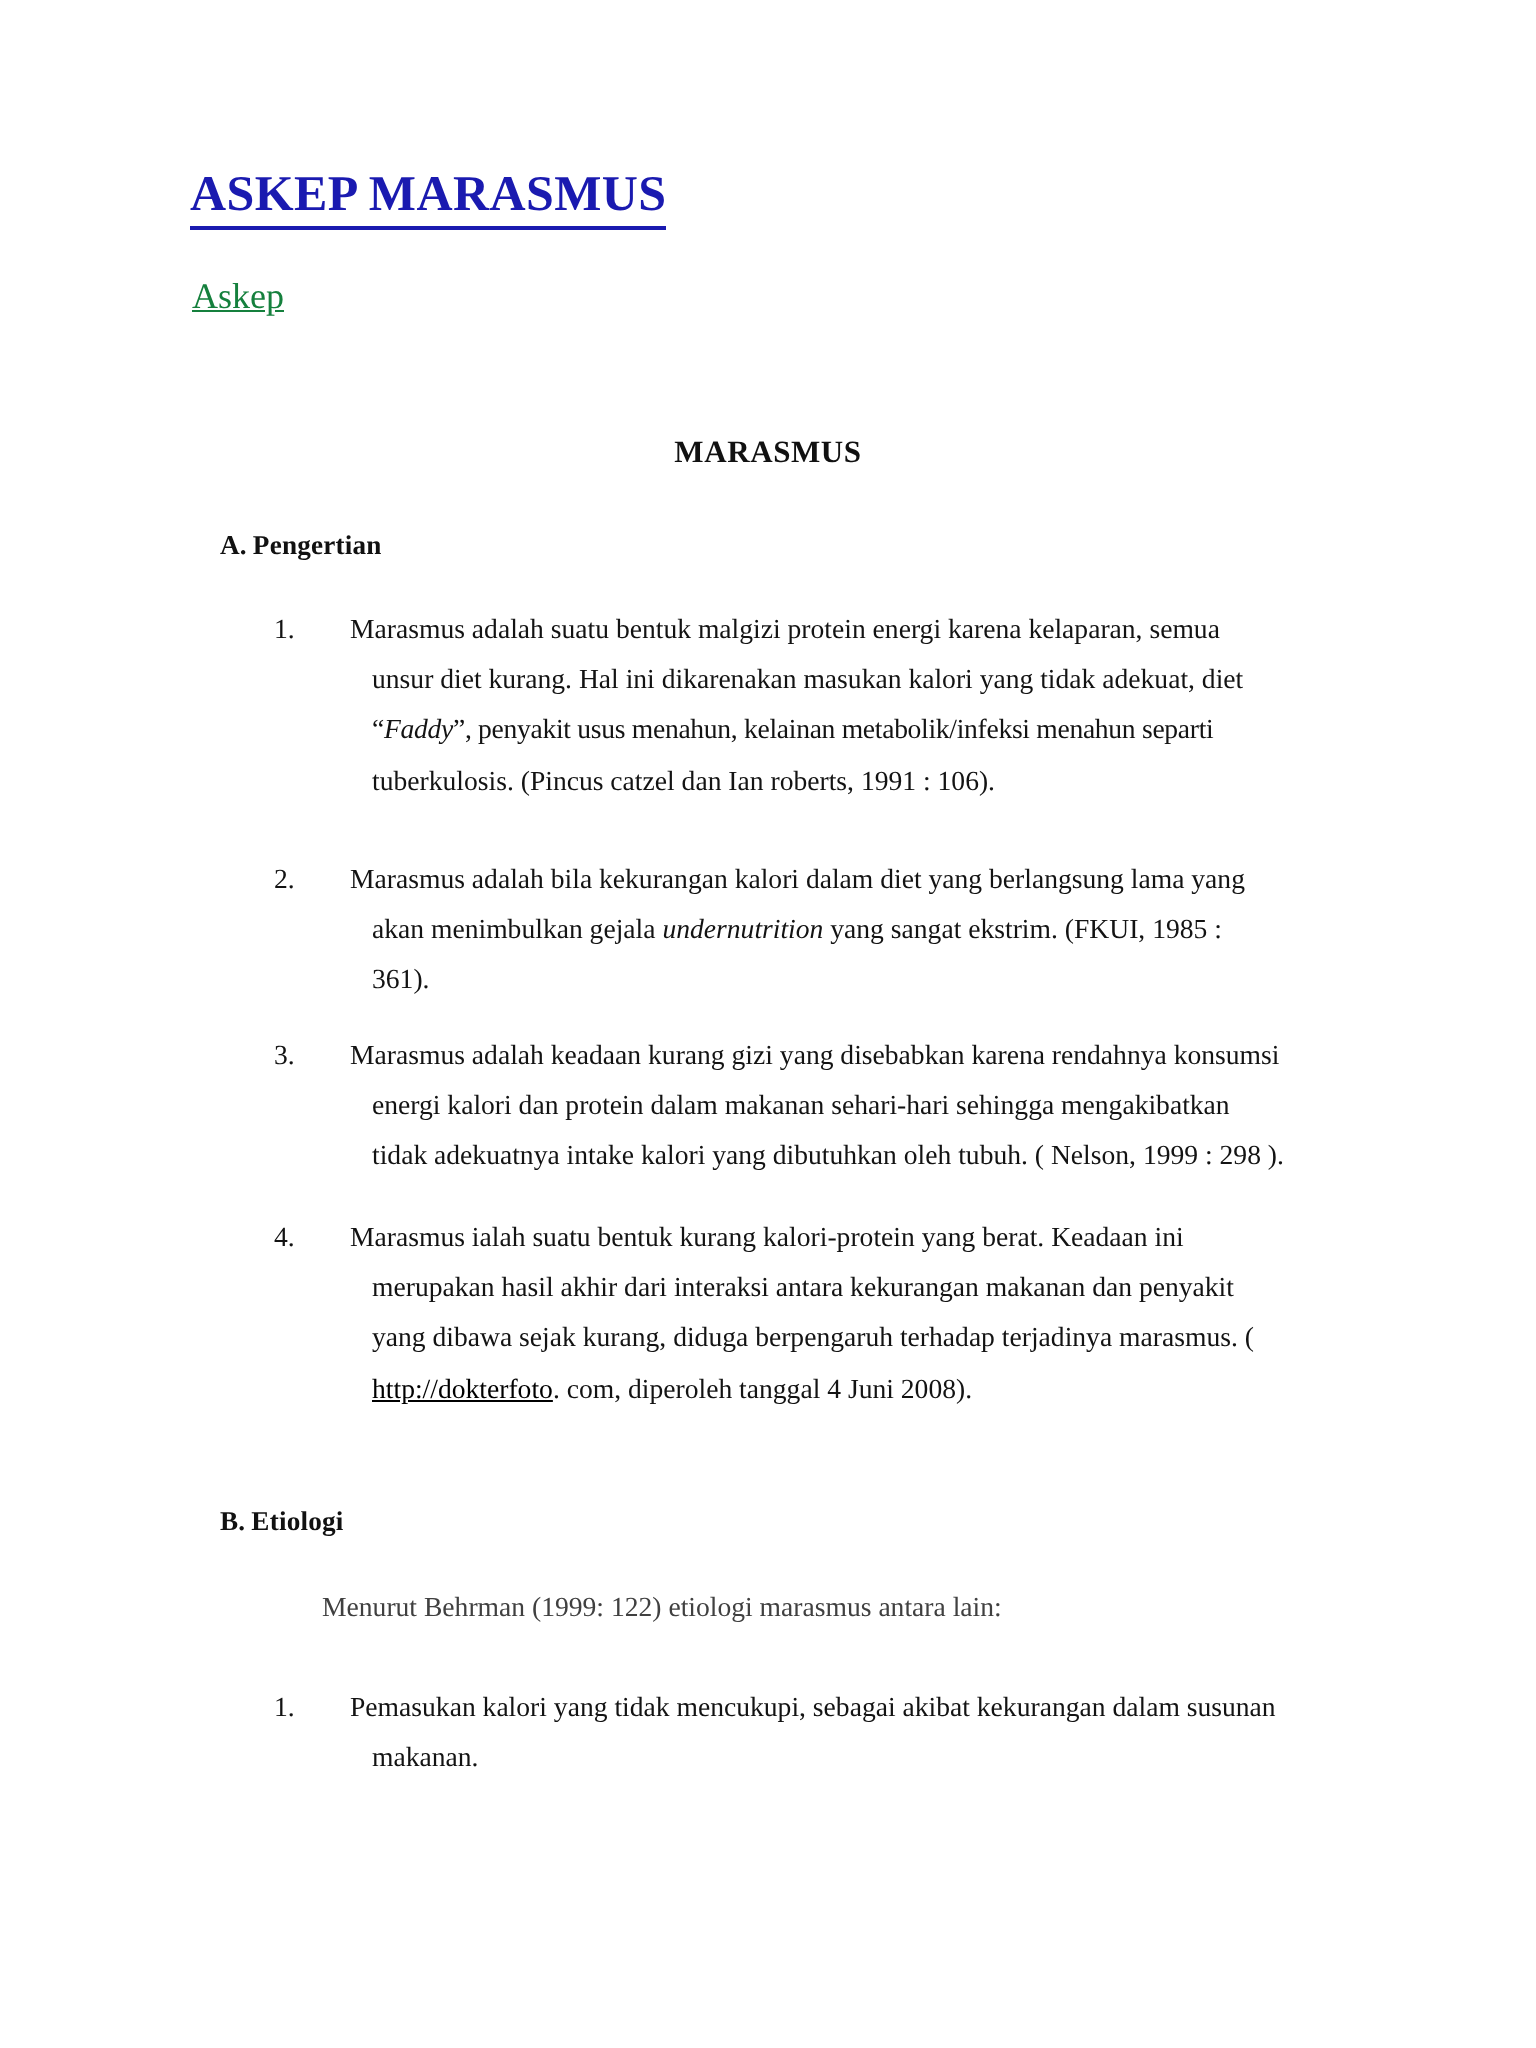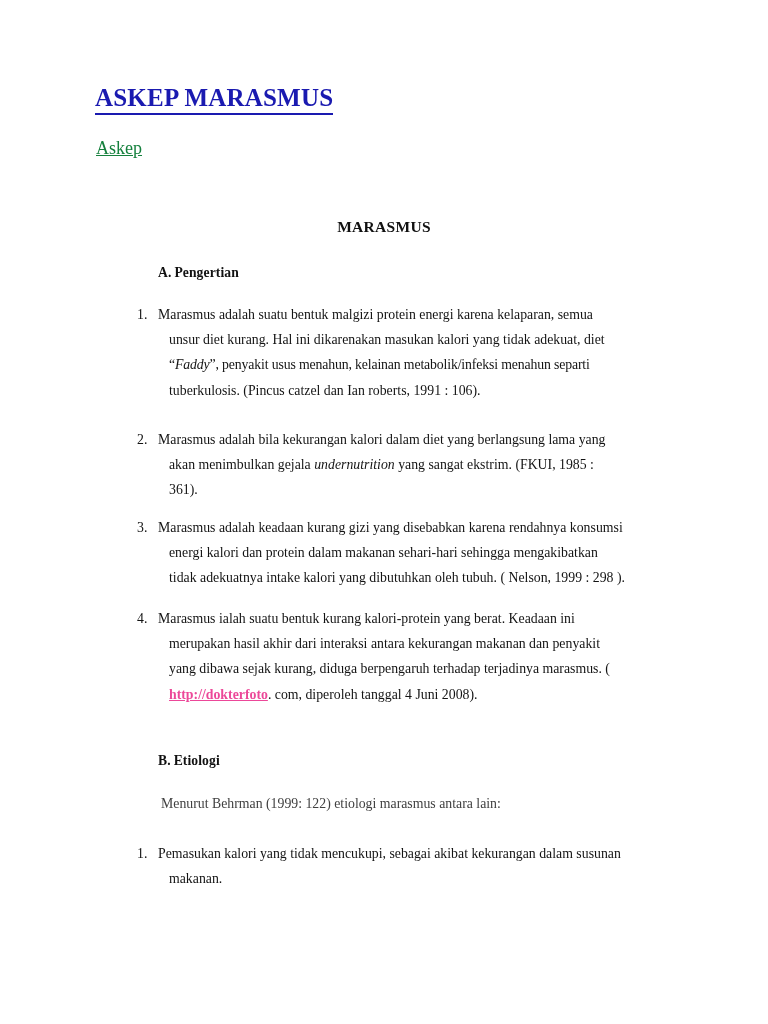--- a/index.html
+++ b/index.html
@@ -72,40 +72,39 @@
   .ch2 { top: 218px; }
 
   
   .section-heading {
     position: absolute;
     font-weight: bold;
     font-size: 13.6px;
     color: #111111;
     letter-spacing: 0.1px;
     white-space: nowrap;
-    margin-left: 48px;
   }
   .section-heading .sec-letter { margin-right: 3px; }
 
   .num-item {
     position: absolute;
     font-size: 13.8px;
     line-height: 25.2px;
     color: #131313;
   }
   .num-item .marker {
     position: absolute;
     left: 0;
     top: 0;
     width: 20px;
     text-align: left;
     font-size: 13.8px;
   }
   .num-item .item-body {
-    margin-left: 21px;
+    margin-left: 38px;
     display: block;
   }
   .num-item .line {
     display: block;
     white-space: nowrap;
   }
   
   .num-item .line.cont {
     padding-left: 11px;
   }
@@ -114,22 +113,22 @@
     position: absolute;
     font-size: 13.8px;
     line-height: 25.2px;
     color: #404040;
     white-space: nowrap;
   }
 
   i.it { font-style: italic; }
   .ulink {
     text-decoration: underline;
-    font-weight: bold;
-    color: #ec4899;
+    font-weight: normal;
+    color: #000000;
     cursor: pointer;
   }
 
   
   .cond {
     font-family: "Liberation Serif", "DejaVu Serif", serif;
     letter-spacing: -0.15px;
   }
 </style>
 </head>

